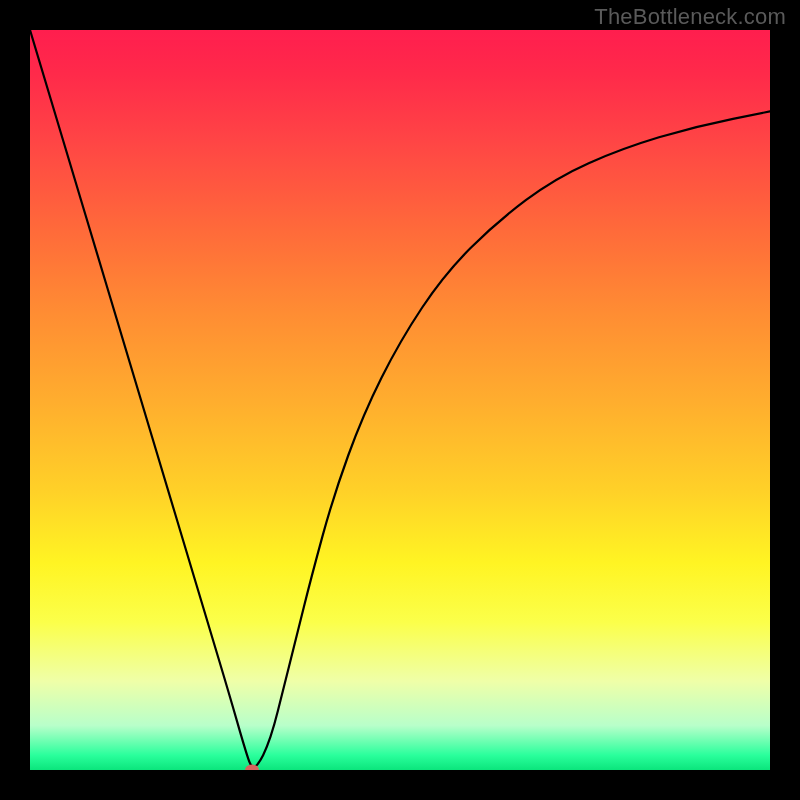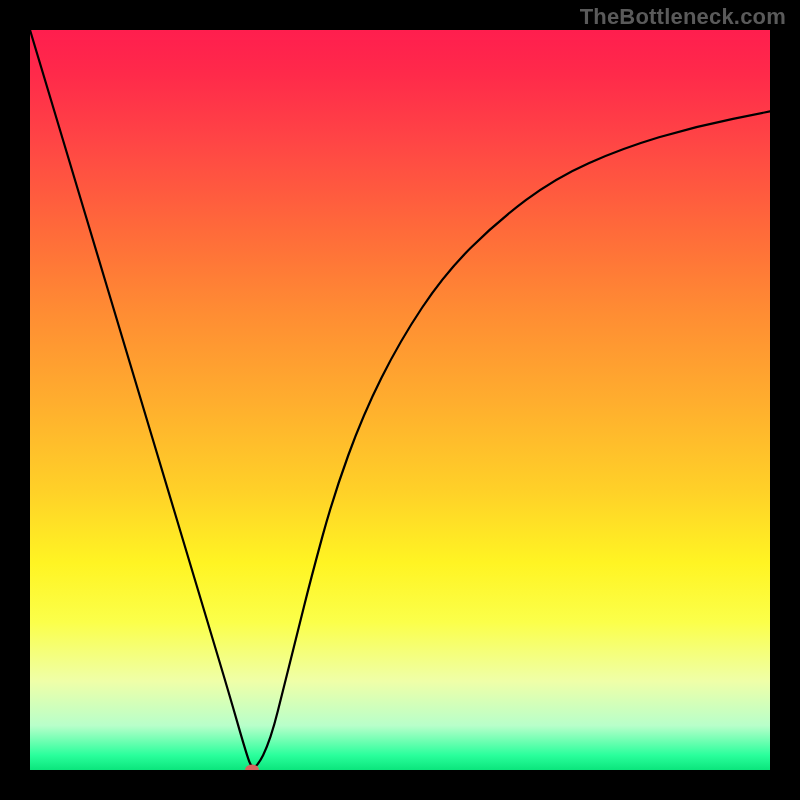--- a/index.html
+++ b/index.html
@@ -11,21 +11,21 @@
     position: relative;
     font-family: Arial, Helvetica, sans-serif;
     overflow: hidden;
   }
   .watermark {
     position: absolute;
     top: 4px;
     right: 14px;
     color: #5a5a5a;
     font-size: 22px;
-    font-weight: 700;
+    font-weight: 400;
     z-index: 5;
     letter-spacing: 0.2px;
   }
   .plot-area {
     position: absolute;
     left: 30px;
     top: 30px;
     width: 740px;
     height: 740px;
     background: linear-gradient(

